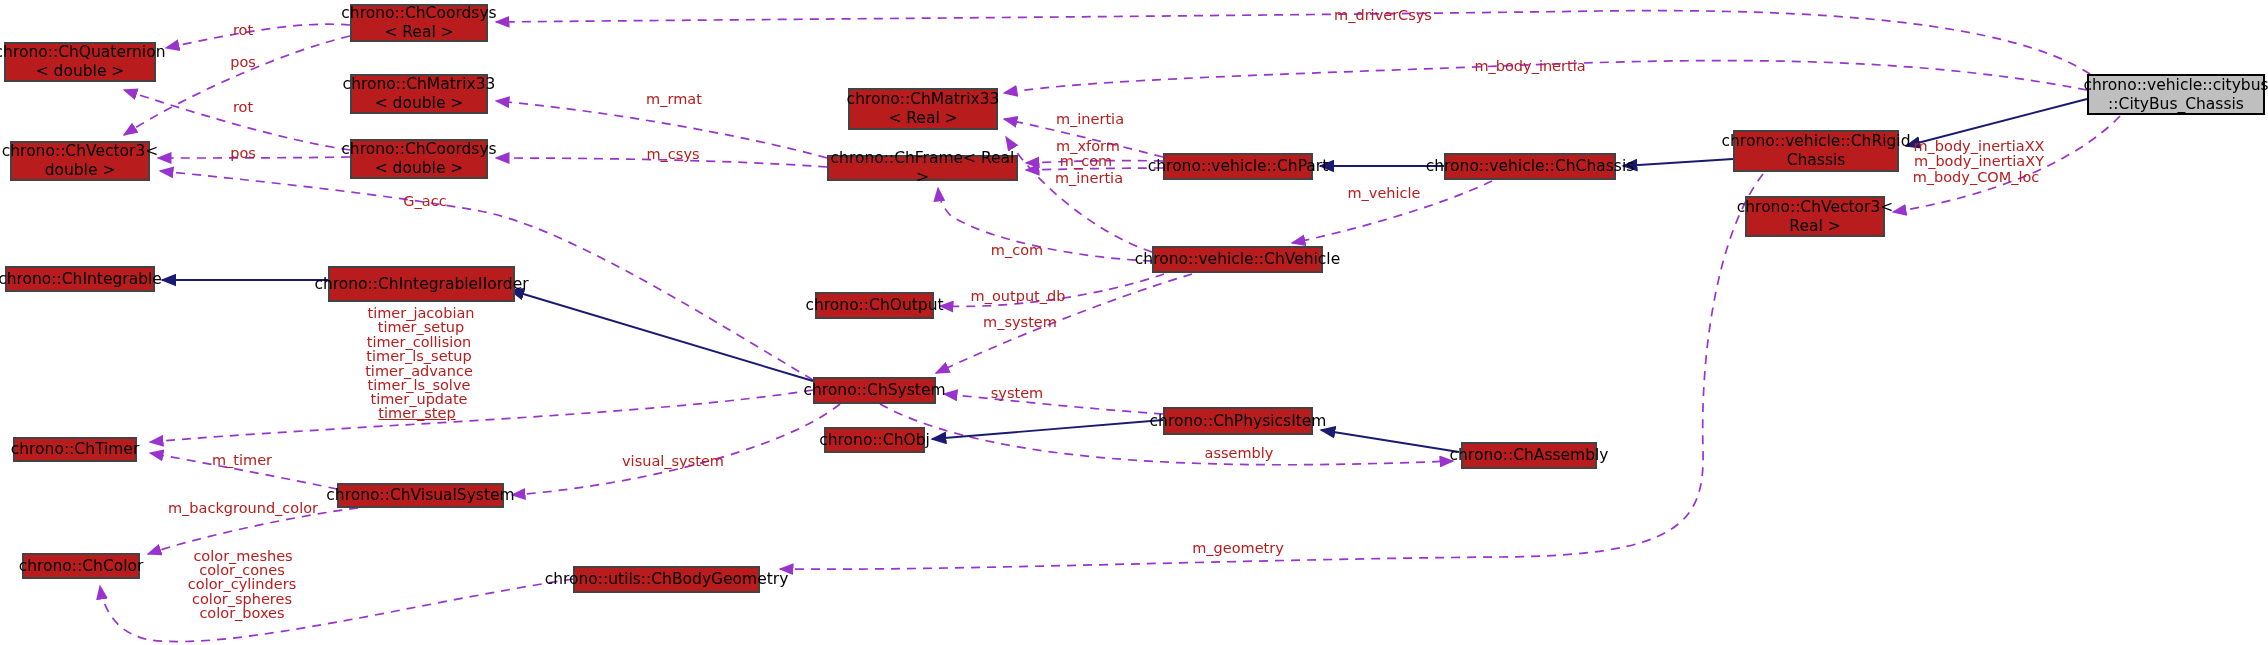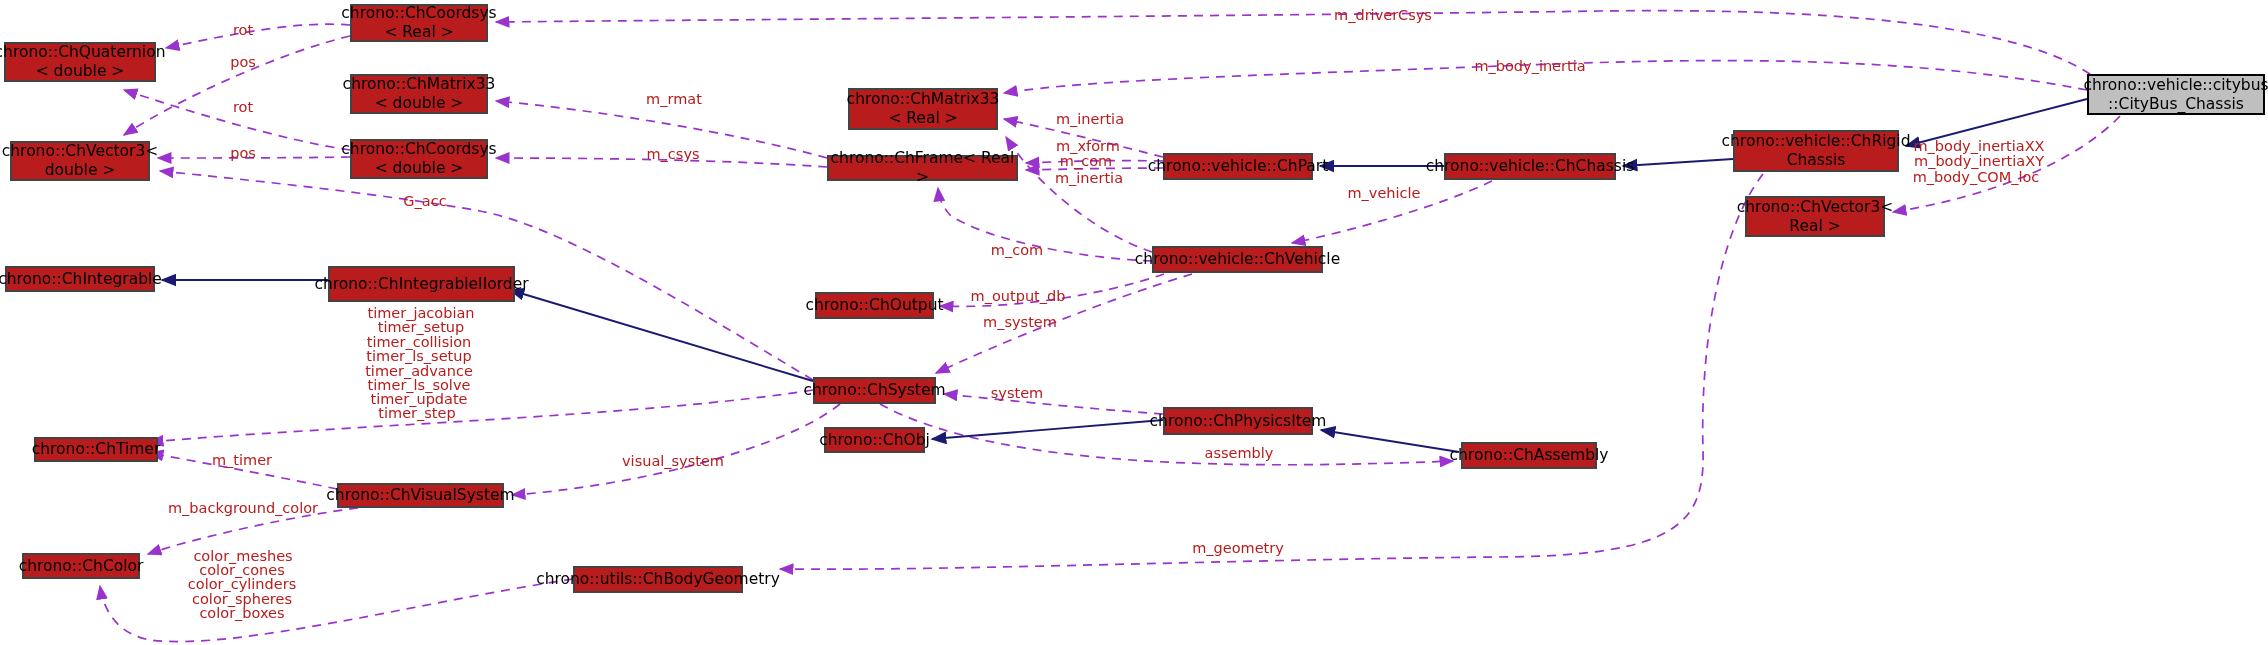--- a/index.html
+++ b/index.html
@@ -105,25 +105,25 @@
 Chassis</span></div>
   <div class="node" style="left:1745px;top:196px;width:140px;height:41px;"><span>chrono::ChVector3&lt;
 Real &gt;</span></div>
   <div class="node" style="left:5px;top:266px;width:150px;height:26px;"><span>chrono::ChIntegrable</span></div>
   <div class="node" style="left:328px;top:266px;width:187px;height:36px;"><span>chrono::ChIntegrableIIorder</span></div>
   <div class="node" style="left:1152px;top:246px;width:171px;height:27px;"><span>chrono::vehicle::ChVehicle</span></div>
   <div class="node" style="left:815px;top:292px;width:119px;height:27px;"><span>chrono::ChOutput</span></div>
   <div class="node" style="left:813px;top:377px;width:123px;height:27px;"><span>chrono::ChSystem</span></div>
   <div class="node" style="left:824px;top:427px;width:101px;height:26px;"><span>chrono::ChObj</span></div>
   <div class="node" style="left:1163px;top:407px;width:150px;height:28px;"><span>chrono::ChPhysicsItem</span></div>
-  <div class="node" style="left:34px;top:437px;width:124px;height:25px;"><span>chrono::ChTimer</span></div>
+  <div class="node" style="left:13px;top:437px;width:124px;height:25px;"><span>chrono::ChTimer</span></div>
   <div class="node" style="left:1461px;top:442px;width:136px;height:27px;"><span>chrono::ChAssembly</span></div>
   <div class="node" style="left:337px;top:483px;width:167px;height:25px;"><span>chrono::ChVisualSystem</span></div>
   <div class="node" style="left:22px;top:553px;width:118px;height:26px;"><span>chrono::ChColor</span></div>
-  <div class="node" style="left:573px;top:566px;width:170px;height:27px;"><span>chrono::utils::ChBodyGeometry</span></div>
+  <div class="node" style="left:573px;top:566px;width:187px;height:27px;"><span>chrono::utils::ChBodyGeometry</span></div>
 
   <div class="elabel" style="left:243px;top:30px;">rot</div>
   <div class="elabel" style="left:243px;top:62px;">pos</div>
   <div class="elabel" style="left:243px;top:107px;">rot</div>
   <div class="elabel" style="left:243px;top:153px;">pos</div>
   <div class="elabel" style="left:425px;top:201px;">G_acc</div>
   <div class="elabel" style="left:674px;top:99px;">m_rmat</div>
   <div class="elabel" style="left:673px;top:154px;">m_csys</div>
   <div class="elabel" style="left:1383px;top:15px;">m_driverCsys</div>
   <div class="elabel" style="left:1530px;top:66px;">m_body_inertia</div>
@@ -136,21 +136,21 @@
   <div class="elabel" style="left:1018px;top:296px;">m_output_db</div>
   <div class="elabel" style="left:1020px;top:322px;">m_system</div>
   <div class="elabel" style="left:1017px;top:393px;">system</div>
   <div class="elabel" style="left:421px;top:313px;">timer_jacobian</div>
   <div class="elabel" style="left:421px;top:327px;">timer_setup</div>
   <div class="elabel" style="left:419px;top:342px;">timer_collision</div>
   <div class="elabel" style="left:419px;top:356px;">timer_ls_setup</div>
   <div class="elabel" style="left:419px;top:371px;">timer_advance</div>
   <div class="elabel" style="left:419px;top:385px;">timer_ls_solve</div>
   <div class="elabel" style="left:419px;top:399px;">timer_update</div>
-  <div class="elabel" style="left:417px;top:413px;">timer_step</div>
+  <div class="elabel" style="left:417px;top:413px;text-decoration:underline;">timer_step</div>
   <div class="elabel" style="left:242px;top:460px;">m_timer</div>
   <div class="elabel" style="left:673px;top:461px;">visual_system</div>
   <div class="elabel" style="left:243px;top:508px;">m_background_color</div>
   <div class="elabel" style="left:243px;top:556px;text-align:center;">color_meshes</div>
   <div class="elabel" style="left:242px;top:570px;">color_cones</div>
   <div class="elabel" style="left:242px;top:584px;">color_cylinders</div>
   <div class="elabel" style="left:242px;top:599px;">color_spheres</div>
   <div class="elabel" style="left:242px;top:613px;">color_boxes</div>
   <div class="elabel" style="left:1239px;top:453px;">assembly</div>
   <div class="elabel" style="left:1238px;top:548px;">m_geometry</div>

